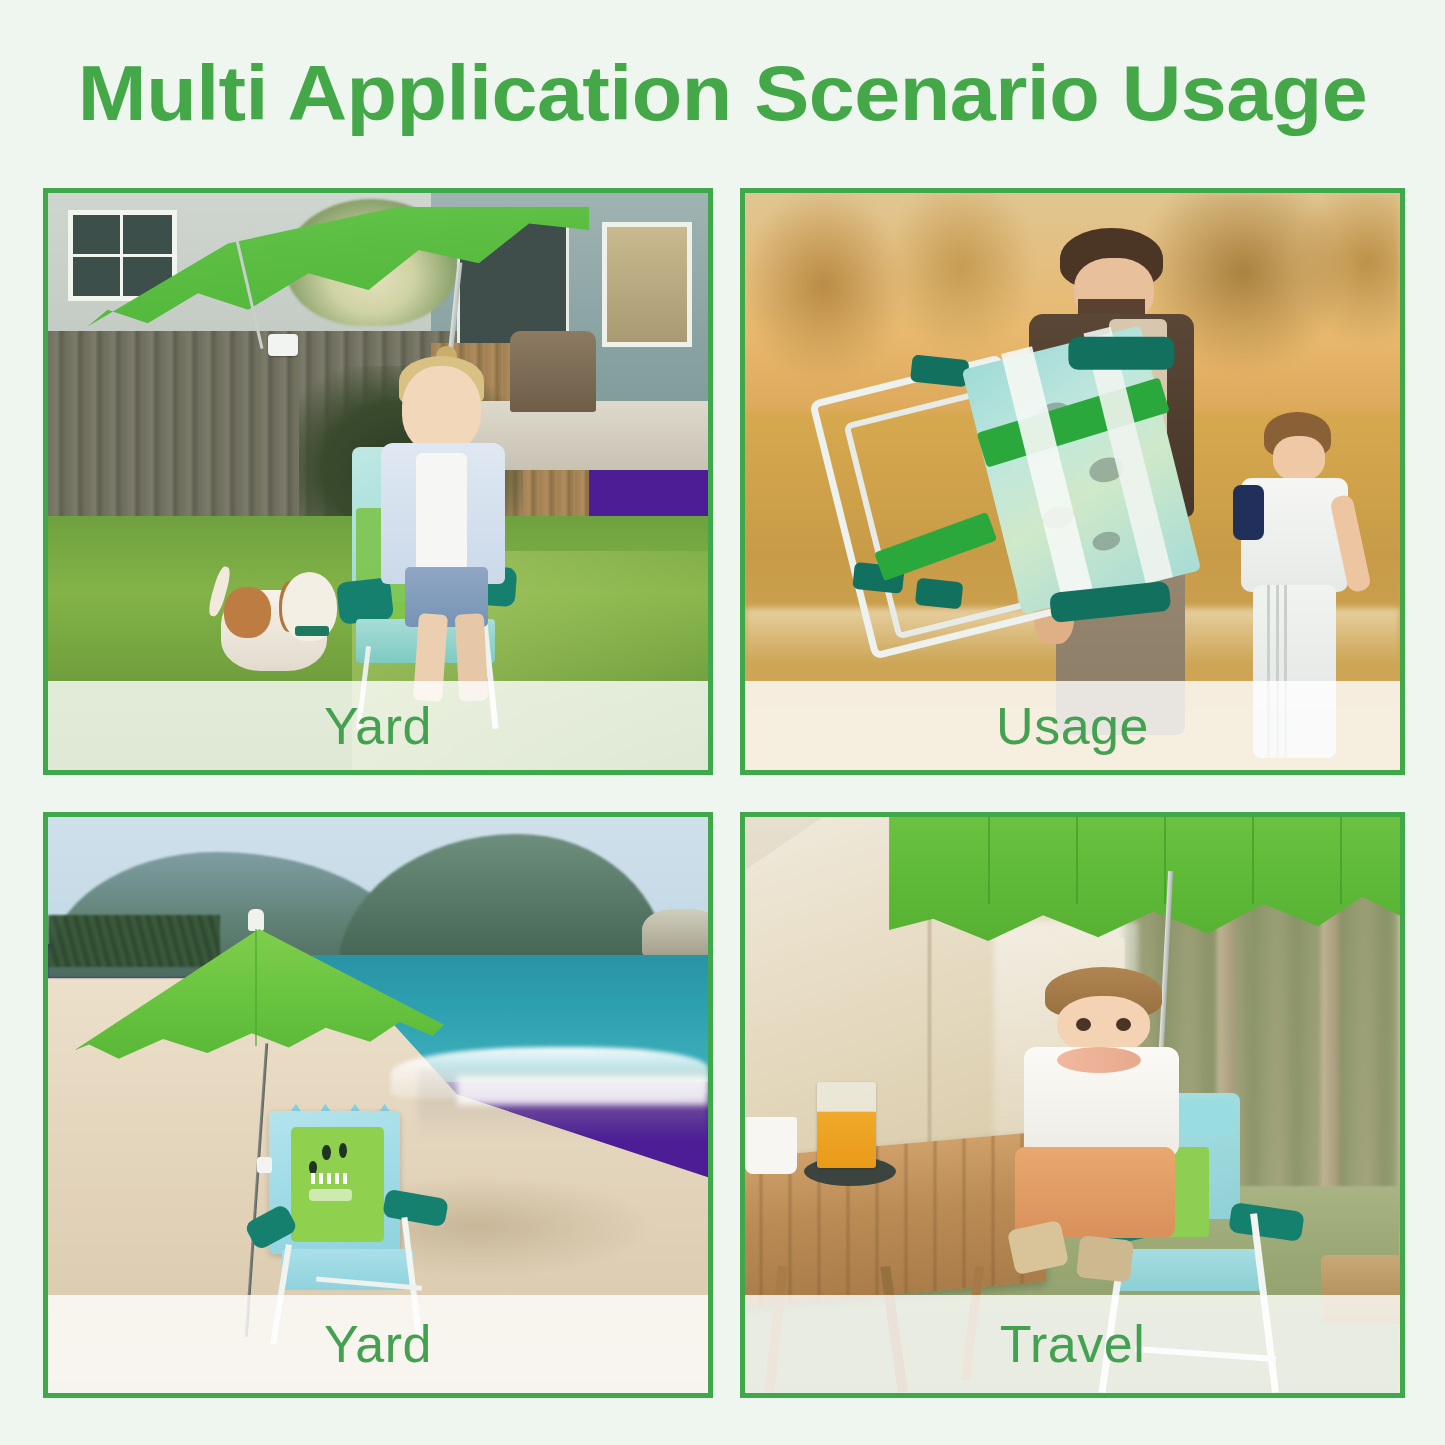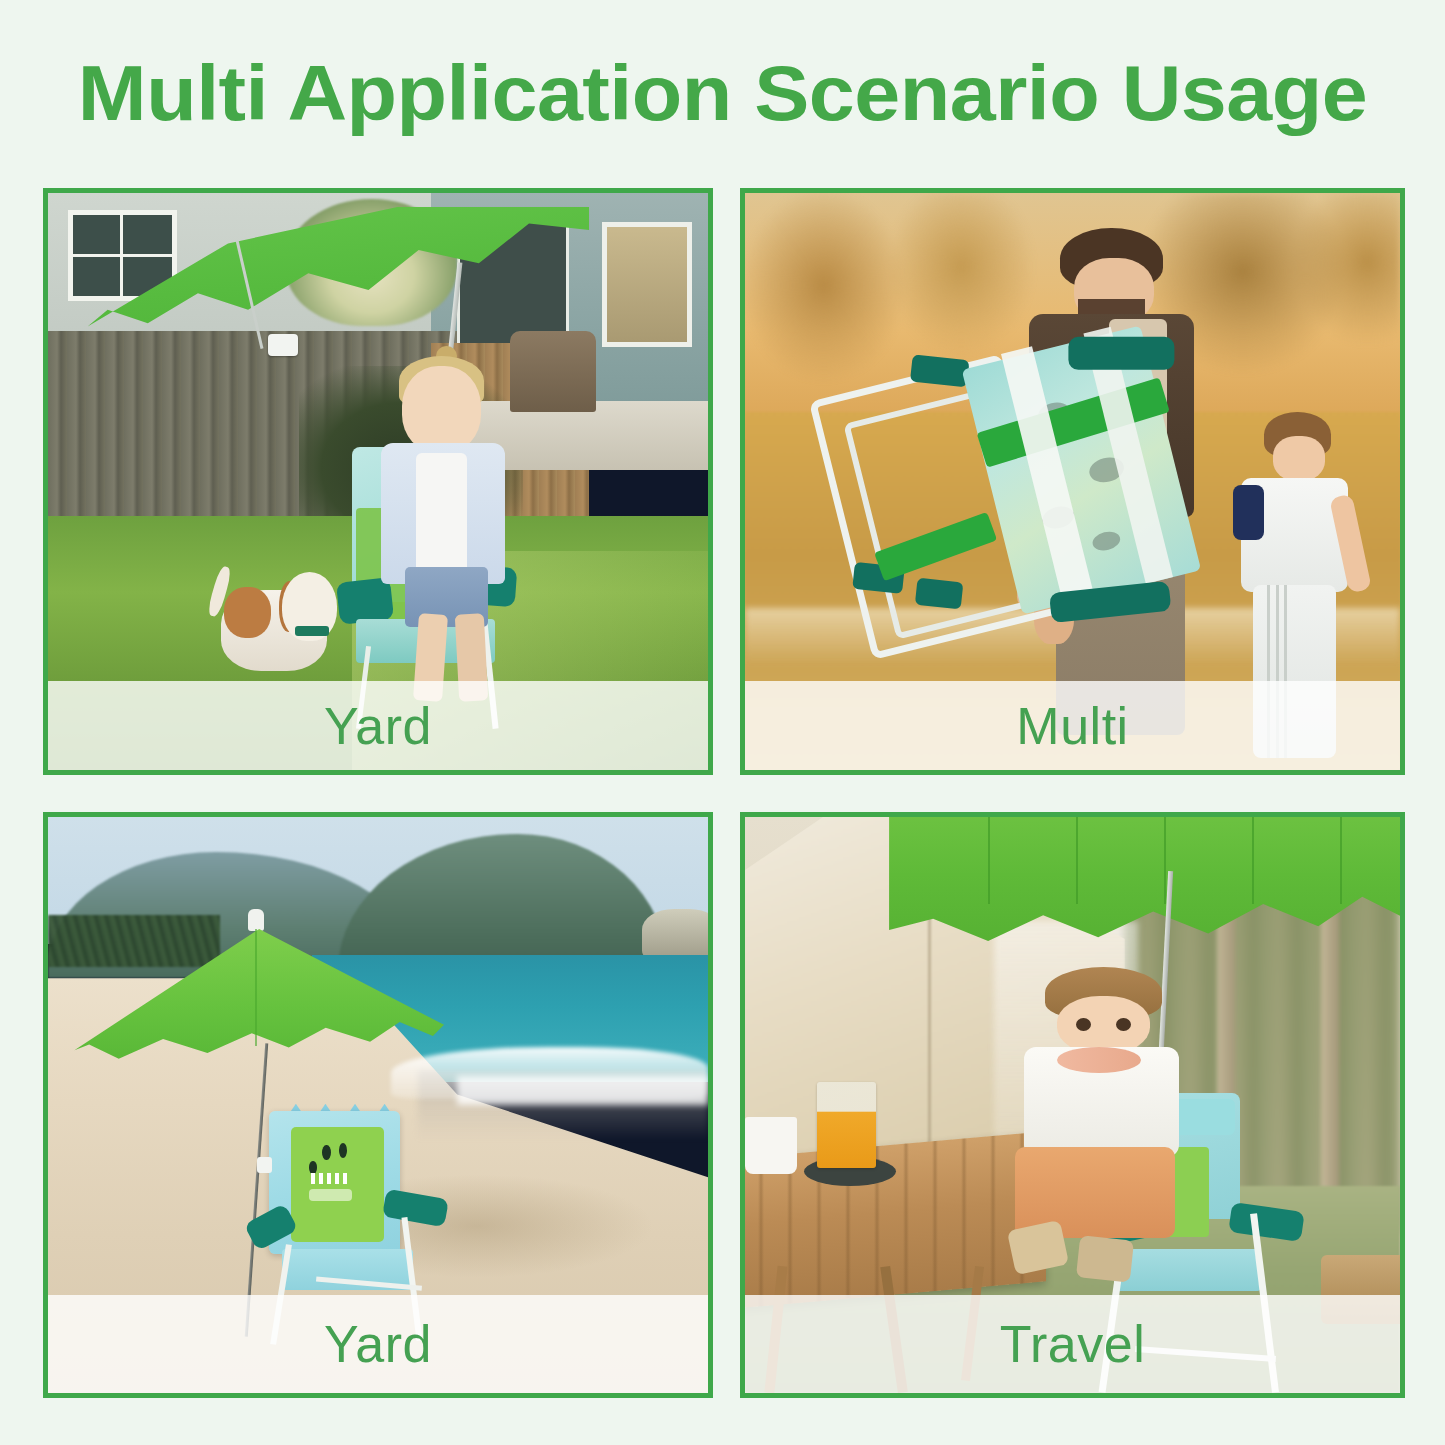--- a/index.html
+++ b/index.html
@@ -32,21 +32,21 @@
     grid-template-columns:670px 665px;
     grid-template-rows:587px 586px;
     column-gap:27px;
     row-gap:37px;
   }
   .panel{
     position:relative;
     border:5px solid #3fa84a;
     box-sizing:border-box;
     overflow:hidden;
-    background:#0f172a;
+    background:#4c1d95;
   }
   .scene{position:absolute;inset:0;overflow:hidden;}
   .caption-band{
     position:absolute;left:0;right:0;bottom:0;
     height:89px;
     background:rgba(255,255,255,0.80);
     display:flex;align-items:center;justify-content:center;
     z-index:40;
   }
   .caption-band.tall{height:98px;}
@@ -469,21 +469,21 @@
         <div class="p2-btee"></div>
         <div class="p2-bsleeve"></div>
         <div class="p2-barm"></div>
         <div class="p2-bpants"></div>
         <div class="p2-bstripe" style="left:26%;"></div>
         <div class="p2-bstripe" style="left:32%;"></div>
         <div class="p2-bstripe" style="left:38%;"></div>
       </div>
     </div>
     <div class="caption-band">
-      <span class="caption">Multi</span>
+      <span class="caption">Usage</span>
     </div>
   </div>
 
   <div class="panel">
     <div class="scene">
       <div class="p3-sky"></div>
       <div class="p3-hillA"></div>
       <div class="p3-hillB"></div>
       <div class="p3-rock"></div>
       <div class="p3-palms"></div>

